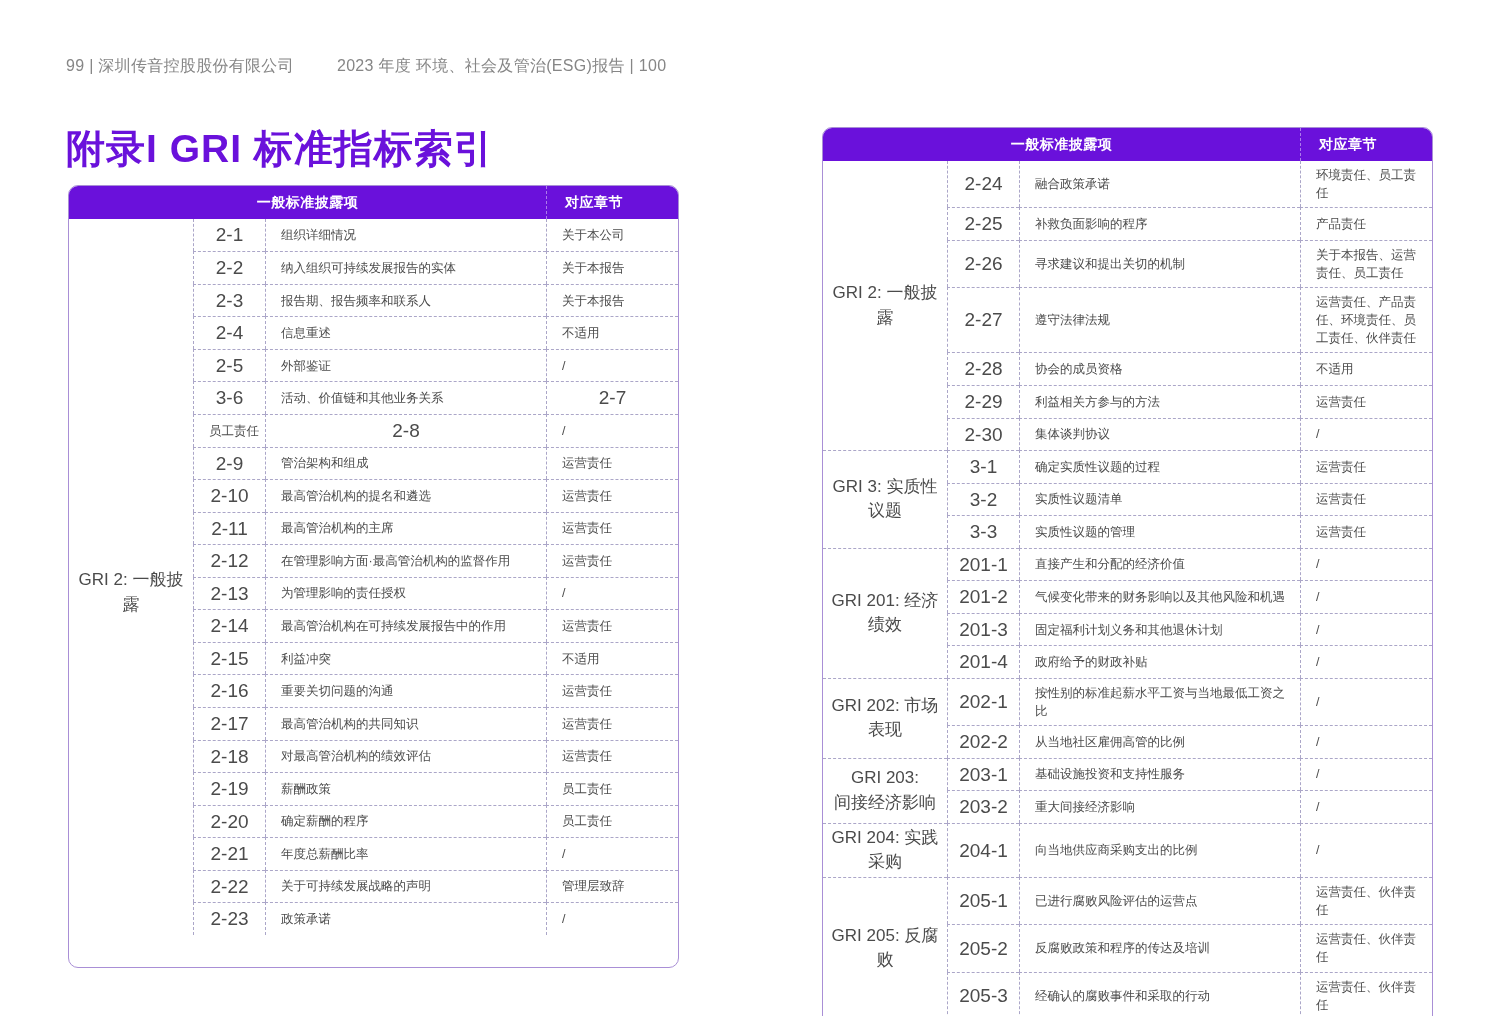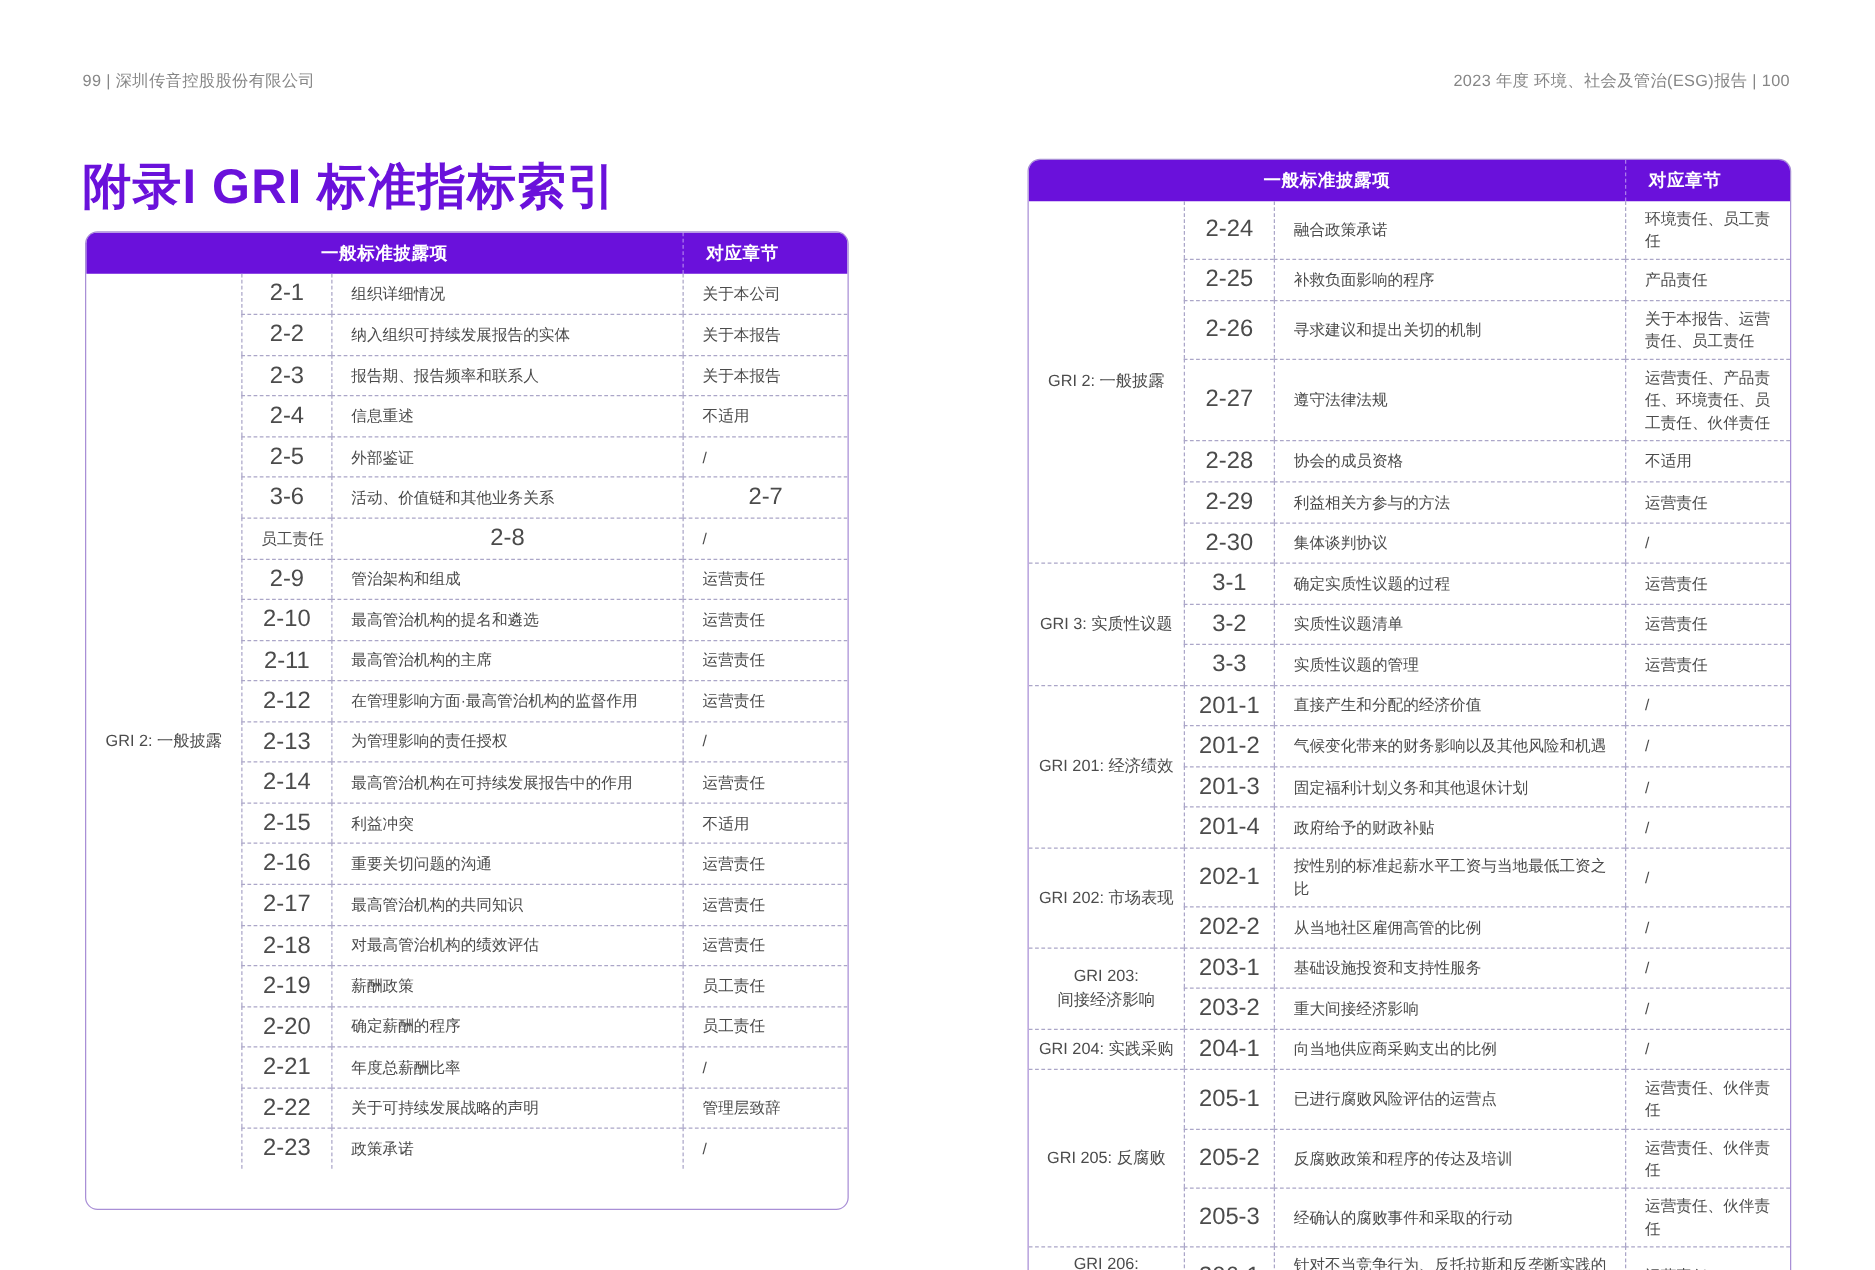--- a/index.html
+++ b/index.html
@@ -8,38 +8,38 @@
     --dash:#ABA6C8;
     --text:#4B4B4B;
     --muted:#868686;
   }
   *{margin:0;padding:0;box-sizing:border-box;}
   html,body{background:#fff;}
   .page{
     position:relative;width:1500px;height:1016px;background:#ffffff;overflow:hidden;
     font-family:"Liberation Sans", sans-serif;color:var(--text);
   }
-  .pagehead{position:absolute;top:56px;left:66px;right:68px;display:flex;justify-content:space-between;
-    font-size:13px;color:var(--muted);letter-spacing:.3px;gap:43px;}
+  .pagehead{position:absolute;top:56px;left:66px;right:68px;display:flex;
+    font-size:16px;color:var(--muted);letter-spacing:.3px;gap:43px;}
   .doc-title{position:absolute;top:122px;left:66px;font-size:39px;font-weight:800;color:var(--accent);letter-spacing:1px;}
 
   .gri-table{position:absolute;width:611px;background:#fff;border:1.5px solid var(--outer);
     border-radius:10px;overflow:hidden;}
   .gri-table.left{left:68px;top:185px;}
   .gri-table.right{left:822px;top:127px;}
 
   .thead{display:grid;grid-template-columns:1fr 132px;background:var(--accent);color:#fff;height:33px;}
   .thead .hcell{display:flex;align-items:center;font-size:14px;font-weight:bold;letter-spacing:.5px;}
   .thead .hmain{justify-content:center;}
   .thead .hchap{padding-left:18px;border-left:1px dashed rgba(255,255,255,.45);}
 
   .tbody{display:grid;grid-template-columns:124px 72px 1fr 132px;grid-auto-rows:minmax(32.3px,auto);}
   .cell{display:flex;align-items:center;font-size:12.5px;line-height:1.45;color:var(--text);}
   .cell.bt{border-top:1px dashed var(--dash);}
-  .cell.group{justify-content:center;text-align:center;white-space:pre-line;font-size:13px;padding:2px 4px;}
+  .cell.group{justify-content:center;text-align:center;white-space:pre-line;font-size:17px;padding:2px 4px;}
   .cell.code{justify-content:center;border-left:1px dashed var(--dash);font-size:19px;padding:2px 2px;}
   .cell.desc{border-left:1px dashed var(--dash);padding:5px 4px 5px 15px;}
   .cell.chap{border-left:1px dashed var(--dash);padding:5px 6px 5px 15px;}
 </style>
 </head>
 <body>
 
 <div class="page">
 
   <div class="pagehead">

